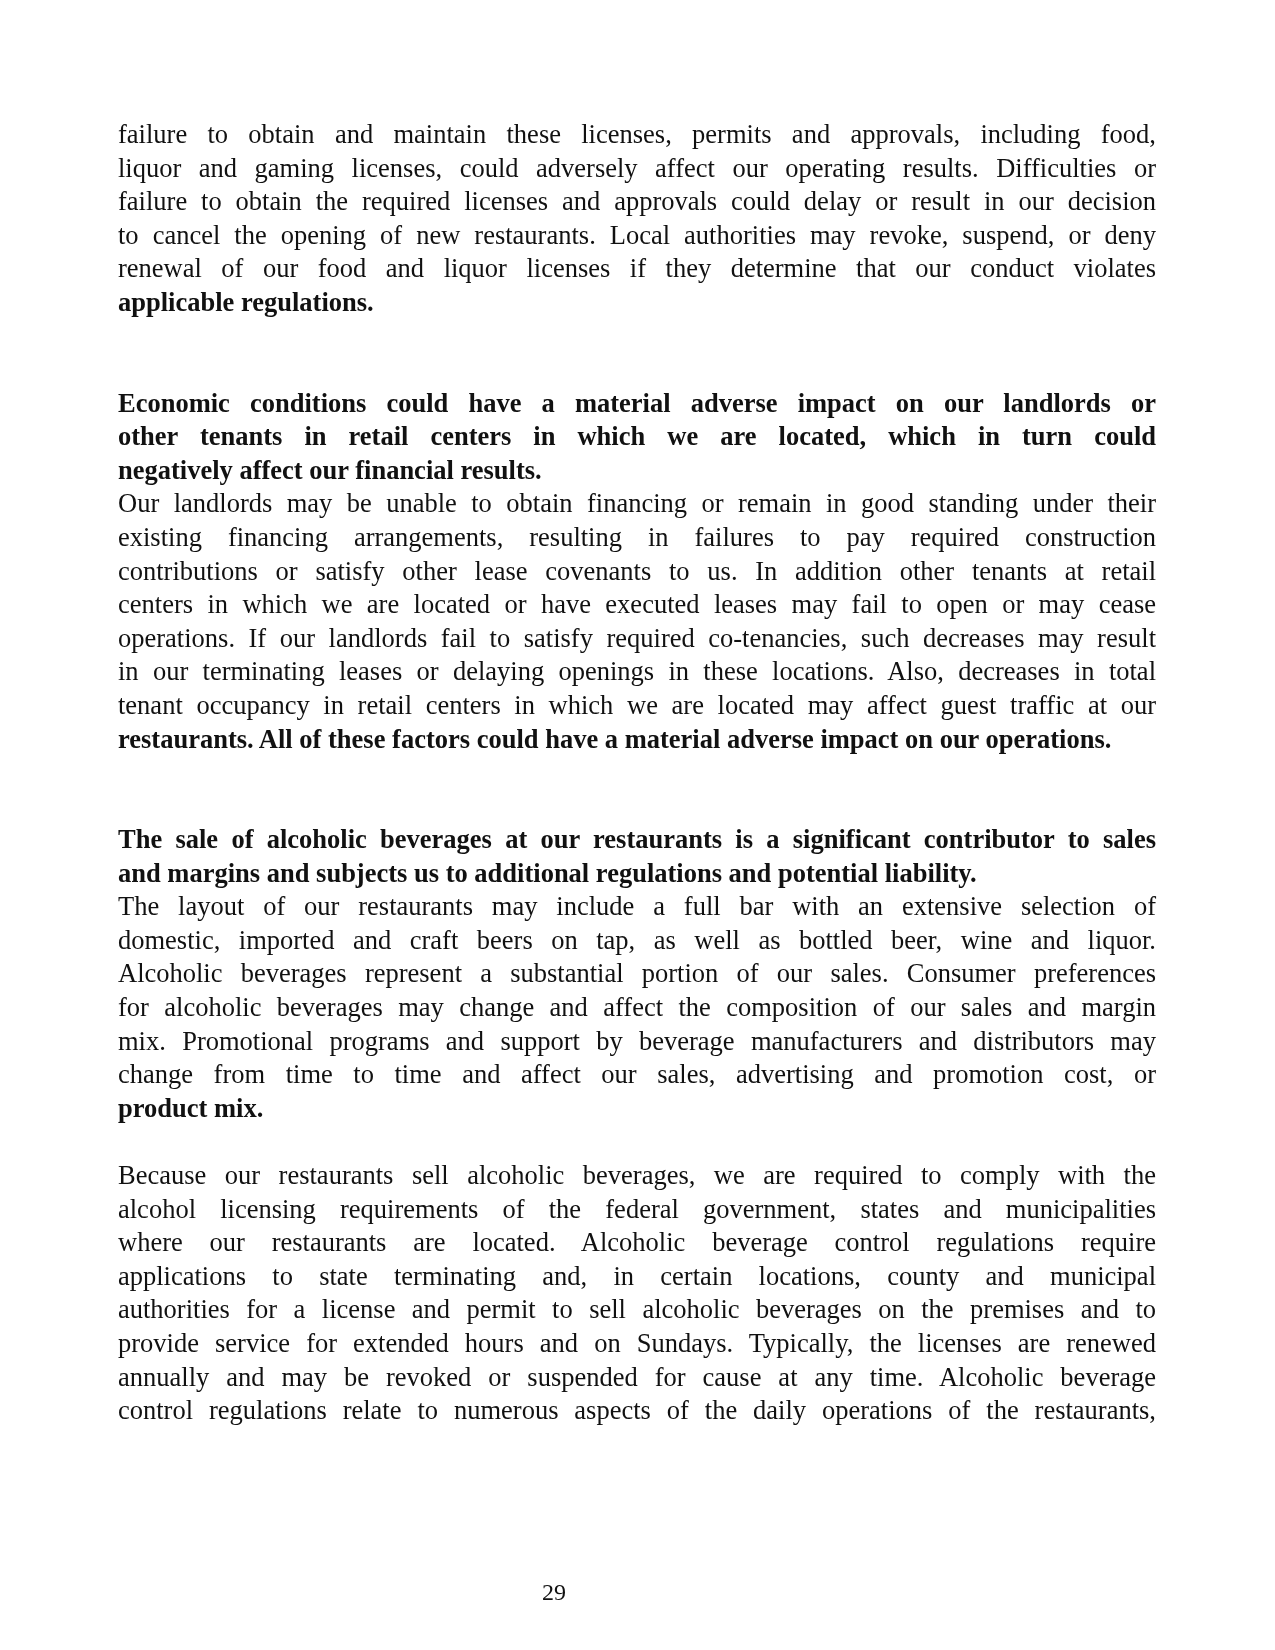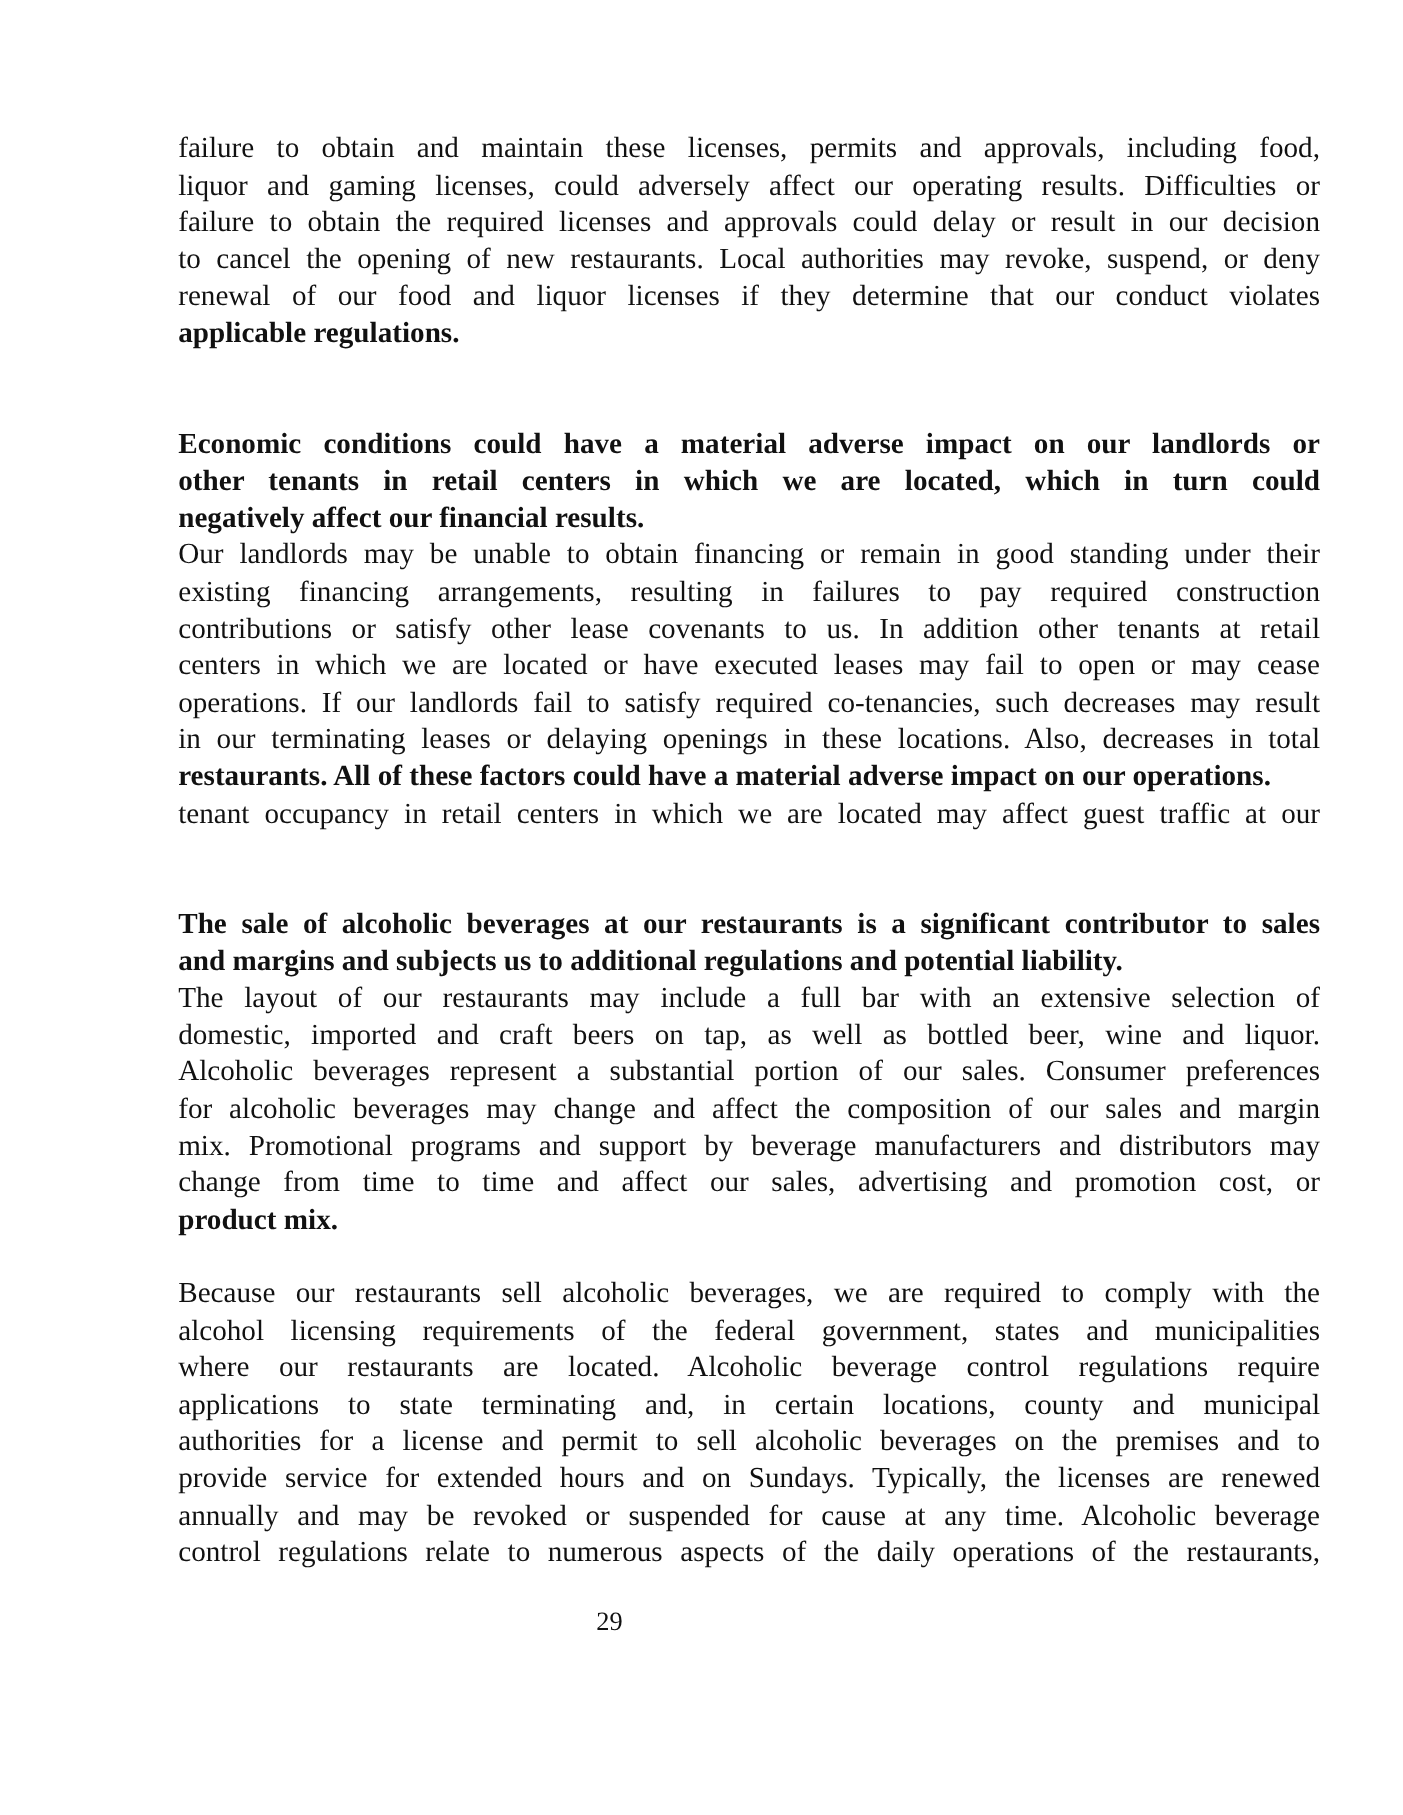--- a/index.html
+++ b/index.html
@@ -13,21 +13,20 @@
       position: relative;
       overflow: hidden;
       font-family: "Liberation Serif", "DejaVu Serif", serif;
       color: #111111;
     }
     .page {
       position: absolute;
       left: 118px;
       top: 118px;
       width: 1038px;
-      margin-left: 44px;
     }
     .line {
       font-size: 26.5px;
       line-height: 33.6px;
       height: 33.6px;
       white-space: nowrap;
       text-align: justify;
       text-align-last: justify;
       overflow: visible;
     }
@@ -41,21 +40,21 @@
     .heading-bolditalic .line {
       font-weight: bold;
     }
     .block { display: block; }
     .gap-large { height: 67px; }
     .gap-para { height: 33.6px; }
     .page-number {
       position: absolute;
       left: 0;
       width: 1108px;
-      top: 1460px;
+      top: 1577px;
       text-align: center;
       font-size: 24px;
       line-height: 30px;
     }
   </style>
 </head>
 <body>
 
 <div class="page">
 
@@ -76,22 +75,22 @@
     <div class="line last">negatively affect our financial results.</div>
   </div>
 
   <div class="block">
     <div class="line">Our landlords may be unable to obtain financing or remain in good standing under their</div>
     <div class="line">existing financing arrangements, resulting in failures to pay required construction</div>
     <div class="line">contributions or satisfy other lease covenants to us. In addition other tenants at retail</div>
     <div class="line">centers in which we are located or have executed leases may fail to open or may cease</div>
     <div class="line">operations. If our landlords fail to satisfy required co-tenancies, such decreases may result</div>
     <div class="line">in our terminating leases or delaying openings in these locations. Also, decreases in total</div>
+    <div class="line">tenant occupancy in retail centers in which we are located may affect guest traffic at our</div>
     <div class="line last">restaurants. All of these factors could have a material adverse impact on our operations.</div>
-    <div class="line">tenant occupancy in retail centers in which we are located may affect guest traffic at our</div>
   </div>
 
   <div class="gap-large"></div>
 
   <div class="block heading-bolditalic">
     <div class="line">The sale of alcoholic beverages at our restaurants is a significant contributor to sales</div>
     <div class="line last">and margins and subjects us to additional regulations and potential liability.</div>
   </div>
 
   <div class="block">

